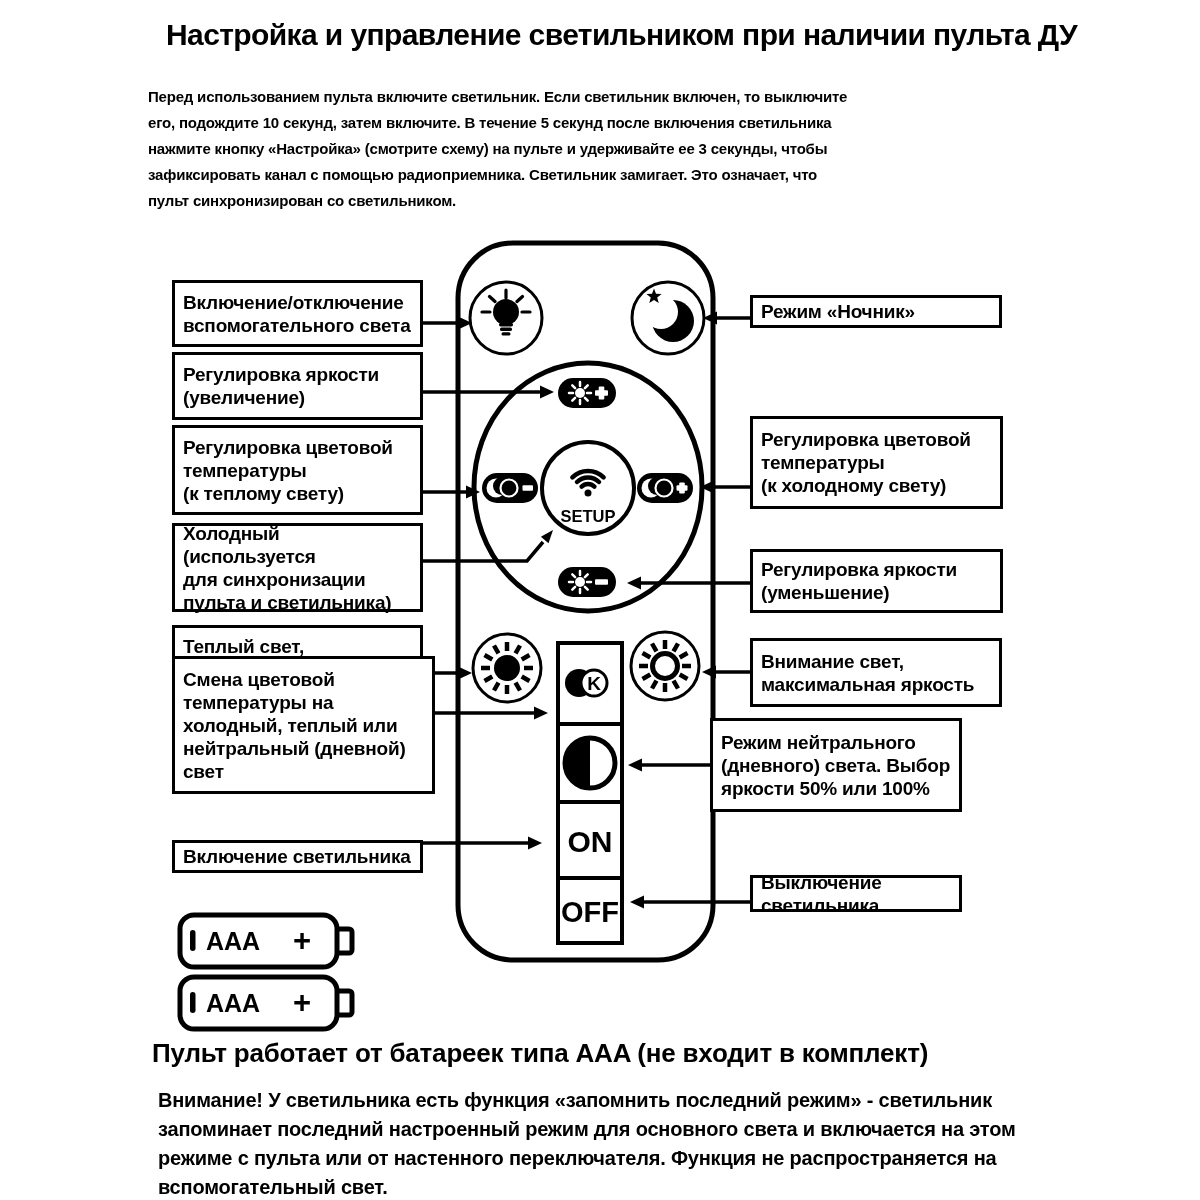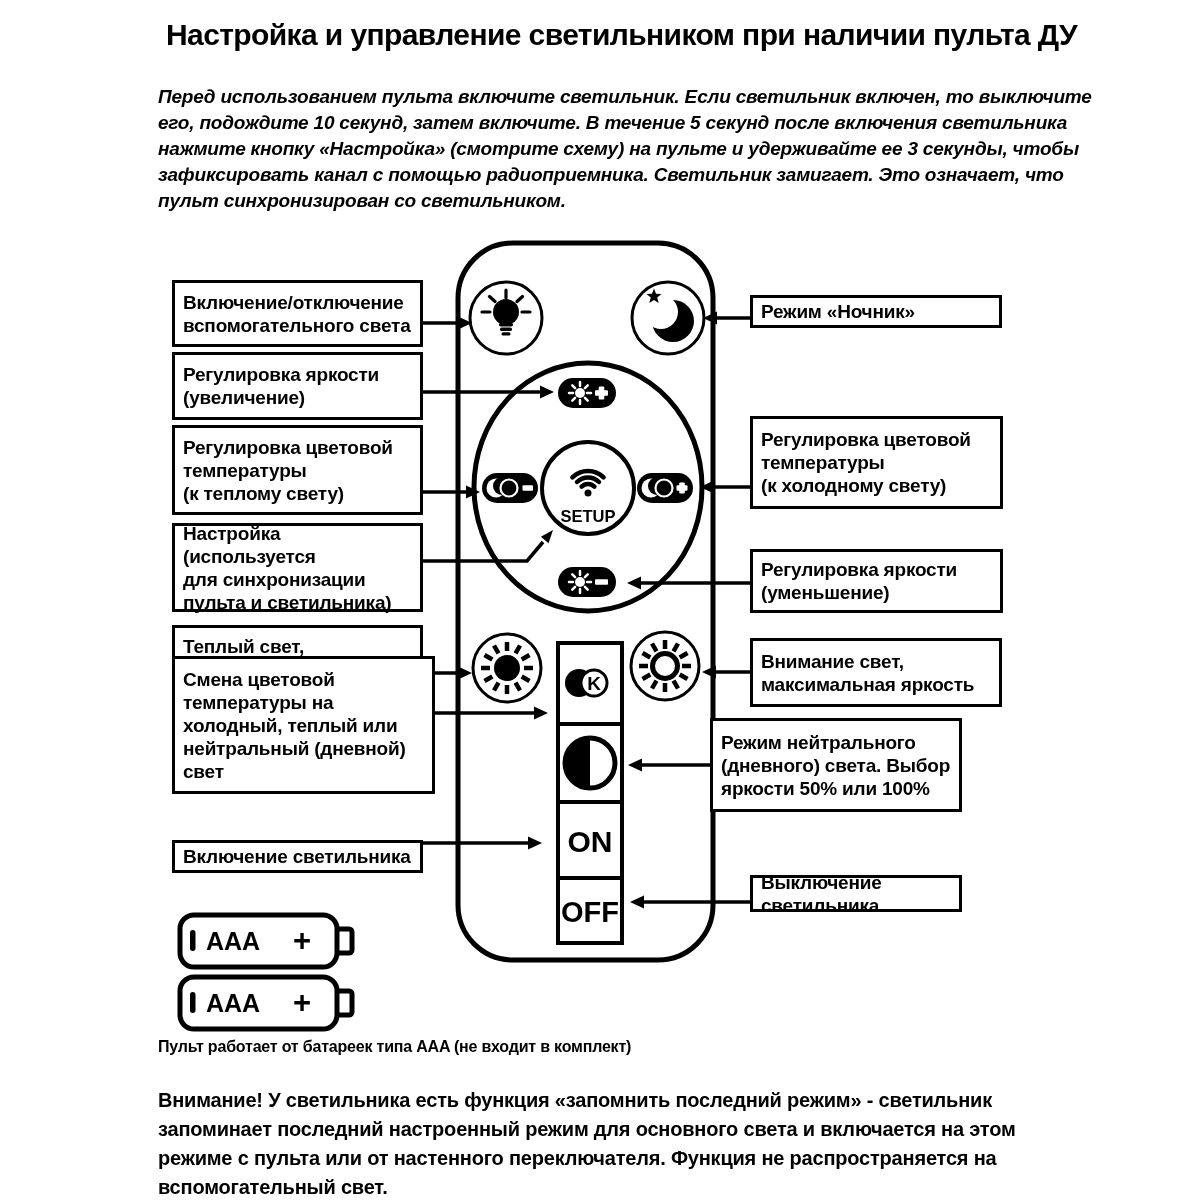--- a/index.html
+++ b/index.html
@@ -1,25 +1,25 @@
 <!DOCTYPE html>
 <html><head>
 <meta charset="utf-8">
 <style>
   html,body{margin:0;padding:0;background:#fff;}
   body{width:1200px;height:1200px;font-family:"Liberation Sans",sans-serif;font-weight:bold;color:#000;}
   .page{position:relative;width:1200px;height:1200px;overflow:hidden;background:#fff;}
   .title{position:absolute;left:166px;top:18px;margin:0;font-size:30px;letter-spacing:-0.6px;white-space:nowrap;}
-  .intro{position:absolute;left:158px;top:84px;width:1010px;font-size:19px;line-height:26px;letter-spacing:-0.2px;white-space:pre-line;font-style:italic;}
+  .intro{position:absolute;left:148px;top:84px;width:1010px;font-size:15px;line-height:26px;letter-spacing:-0.2px;white-space:pre-line;}
   .diagram-svg{position:absolute;left:0;top:0;width:1200px;height:1200px;}
   .diagram-svg text{font-family:"Liberation Sans",sans-serif;font-weight:bold;fill:#000;}
   .callout{position:absolute;box-sizing:border-box;border:3px solid #000;background:#fff;
            font-size:19px;line-height:23px;letter-spacing:-0.2px;padding:12px 8px;
            display:flex;align-items:center;white-space:pre-line;}
-  .battery-note{position:absolute;left:158px;top:1038px;font-size:16px;letter-spacing:-0.2px;}
+  .battery-note{position:absolute;left:152px;top:1038px;font-size:26px;letter-spacing:-0.2px;}
   .attention{position:absolute;left:158px;top:1086px;width:980px;font-size:20px;line-height:29px;letter-spacing:-0.2px;white-space:pre-line;}
   .stroke3{fill:#fff;stroke:#000;stroke-width:3px;}
   .stroke4{fill:#fff;stroke:#000;stroke-width:4px;}
   .stroke5{fill:#fff;stroke:#000;stroke-width:5px;}
   .arrow-line{stroke:#000;stroke-width:3.5px;fill:none;}
   .arrow-head{fill:#000;stroke:none;}
 </style>
 </head>
 <body>
 
@@ -216,21 +216,21 @@
     </g>
   </svg>
 
   <div class="callout" style="left:172px;top:280px;width:251px;height:67px">Включение/отключение
 вспомогательного света</div>
   <div class="callout" style="left:172px;top:352px;width:251px;height:68px">Регулировка яркости
 (увеличение)</div>
   <div class="callout" style="left:172px;top:425px;width:251px;height:90px">Регулировка цветовой
 температуры
 (к теплому свету)</div>
-  <div class="callout" style="left:172px;top:523px;width:251px;height:89px">Настройка (используется
+  <div class="callout" style="left:172px;top:523px;width:251px;height:89px">Холодный (используется
 для синхронизации
 пульта и светильника)</div>
   <div class="callout" style="left:172px;top:625px;width:251px;height:65px">Теплый свет,
 максимальная яркость</div>
   <div class="callout" style="left:172px;top:656px;width:263px;height:138px">Смена цветовой
 температуры на
 холодный, теплый или
 нейтральный (дневной)
 свет</div>
   <div class="callout" style="left:750px;top:295px;width:252px;height:33px">Режим «Ночник»</div>

